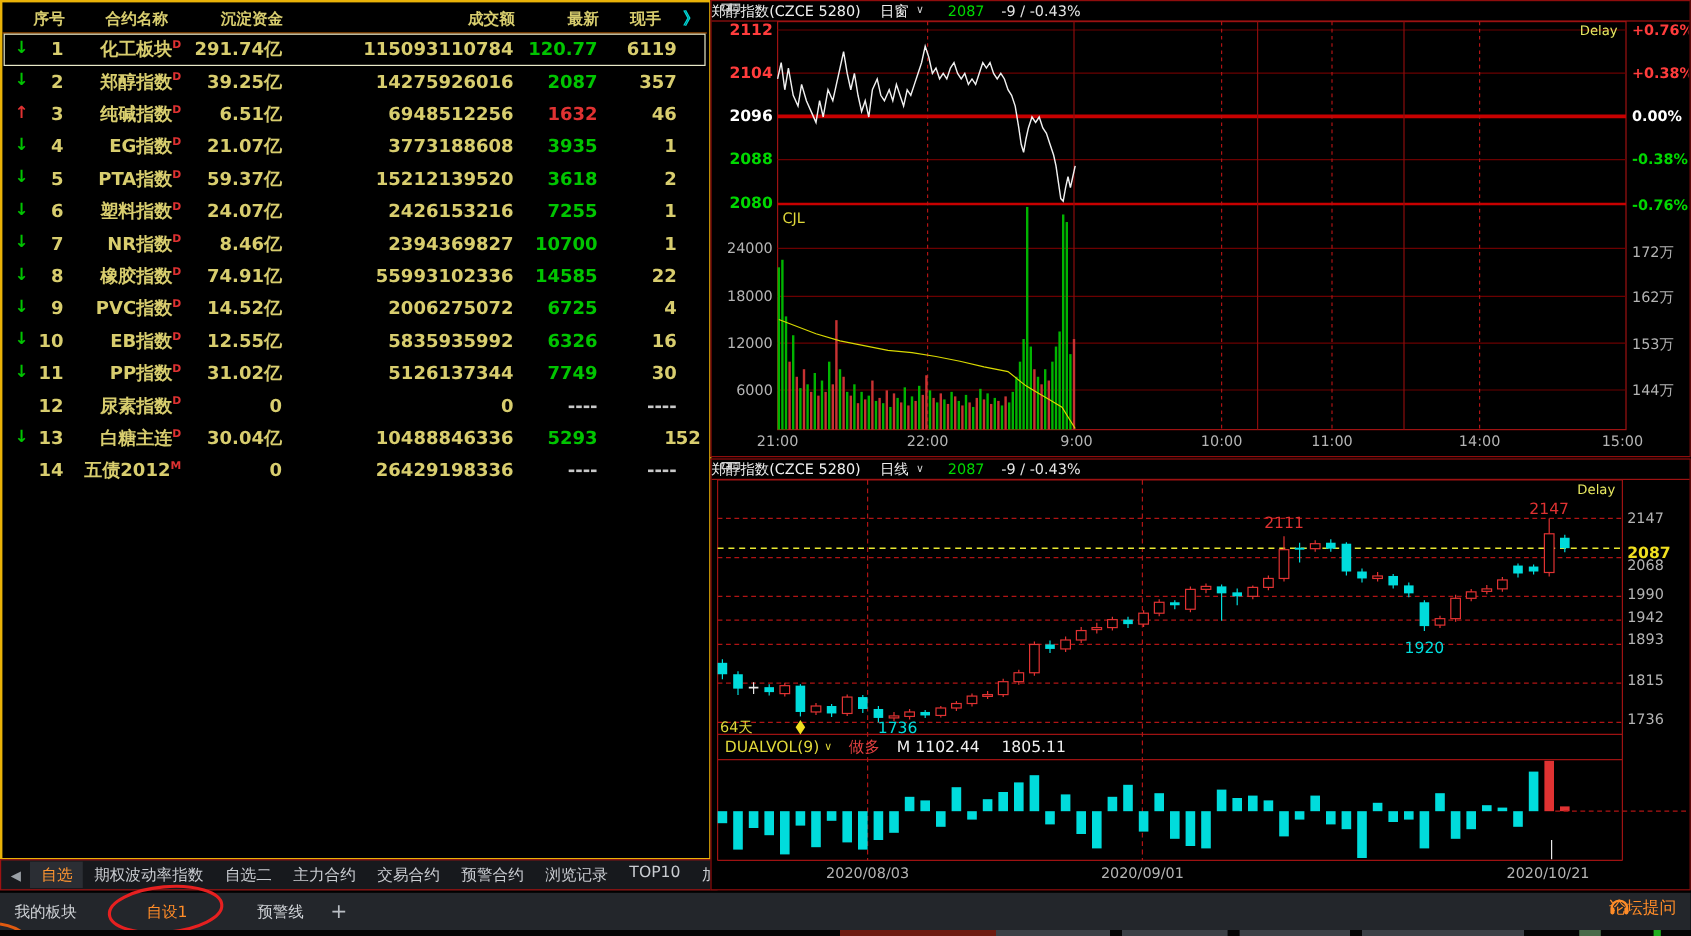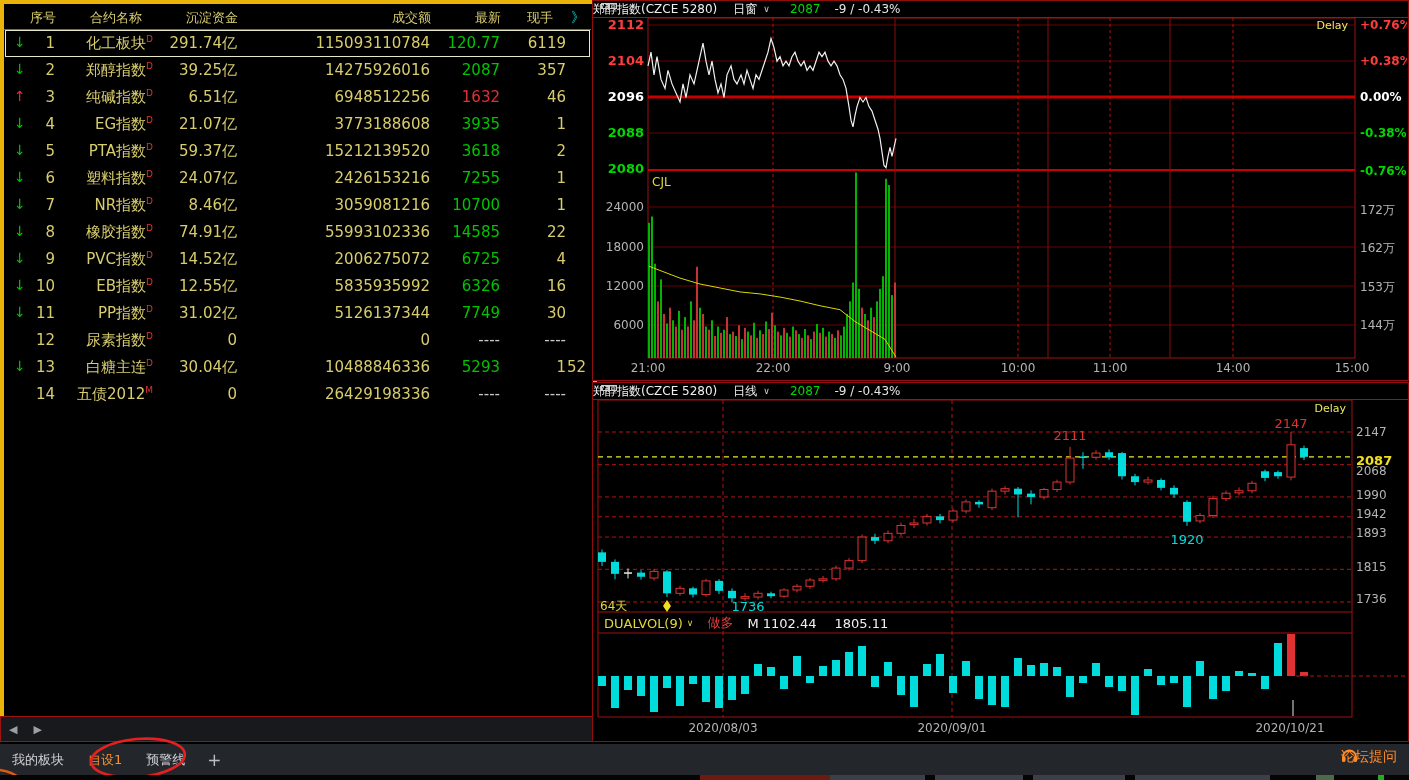--- a/index.html
+++ b/index.html
@@ -2,21 +2,21 @@
 <html><head>
 <meta charset="utf-8">
 <style>
   html,body{margin:0;padding:0;background:#000;}
   body{width:1409px;height:780px;position:relative;overflow:hidden;
        font-family:"DejaVu Sans","Liberation Sans",sans-serif;color:#ccc;
        -webkit-font-smoothing:none;}
   .abs{position:absolute;}
 
   
-  #left-panel{left:0;top:0;width:589px;height:713px;border:4px solid #eab308;background:#000;}
+  #left-panel{left:0;top:0;width:589px;height:713px;border:2px solid #eab308;background:#000;font-weight:bold;}
   #wl-header{position:absolute;left:0;top:0;width:587px;height:25px;border-bottom:1px solid #b35900;
              font-size:13px;color:#d8cd6e;}
   #wl-header span{position:absolute;top:5px;}
   .h-num{right:535px;} .h-name{left:86px;} .h-fund{right:353px;}
   .h-turn{right:160px;} .h-last{right:90px;} .h-lots{right:38px;}
   .h-exp{right:6px;color:#00d8d8;font-size:14px;top:4px;cursor:pointer;}
   .wl-row{position:absolute;left:1px;width:585px;height:27px;font-size:15px;}
   .wl-row.sel{outline:1px solid #e8e8c8;outline-offset:-1px;}
   .wl-row span{position:absolute;top:4px;color:#d8cd6e;}
   .ar{left:9px;font-size:14px;top:4px;}
@@ -129,21 +129,21 @@
         <span class="c-fund">24.07亿</span>
         <span class="c-turn">2426153216</span>
         <span class="c-last g">7255</span>
         <span class="c-lots">1</span>
       </div>
       <div class="wl-row" style="top: 188px;">
         <span class="ar dn">↓</span>
         <span class="c-num">7</span>
         <span class="c-name">NR指数<sup>D</sup></span>
         <span class="c-fund">8.46亿</span>
-        <span class="c-turn">3059081216</span>
+        <span class="c-turn">2394369827</span>
         <span class="c-last g">10700</span>
         <span class="c-lots">1</span>
       </div>
       <div class="wl-row" style="top: 215px;">
         <span class="ar dn">↓</span>
         <span class="c-num">8</span>
         <span class="c-name">橡胶指数<sup>D</sup></span>
         <span class="c-fund">74.91亿</span>
         <span class="c-turn">55993102336</span>
         <span class="c-last g">14585</span>
@@ -200,25 +200,36 @@
         <span class="c-fund">0</span>
         <span class="c-turn">26429198336</span>
         <span class="c-last w">----</span>
         <span class="c-lots w">----</span>
       </div>
     </div>
 </div>
 
 <div id="tab-strip" class="abs">
   <span class="tarrow">◀</span>
+  <span id="tabs-holder" style="display:flex;flex:1;">
+      <span class="tab active">自选</span>
+      <span class="tab">期权波动率指数</span>
+      <span class="tab">自选二</span>
+      <span class="tab">主力合约</span>
+      <span class="tab">交易合约</span>
+      <span class="tab">预警合约</span>
+      <span class="tab">浏览记录</span>
+      <span class="tab">TOP10</span>
+      <span class="tab last-tab">加自</span>
+    </span>
   <span class="tarrow">▶</span>
 </div>
 
 <div id="bottom-bar" class="abs">
-  <span id="subtabs-holder" style="display:flex;">
+  <span id="subtabs-holder" style="display:flex;gap:34px;">
       <span class="subtab">我的板块</span>
       <span class="subtab orange">自设1</span>
       <span class="subtab">预警线</span>
     </span>
   <span class="plus">+</span>
 </div>
 <svg class="abs" width="110" height="46" style="left:84px;top:735px;pointer-events:none;">
   <ellipse cx="54" cy="23" rx="47" ry="19" fill="none" stroke="#e62020" stroke-width="2.6" transform="rotate(-5 54 23)"></ellipse>
 </svg>
 <svg class="abs" width="26" height="12" style="left:0px;top:768px;pointer-events:none;">

